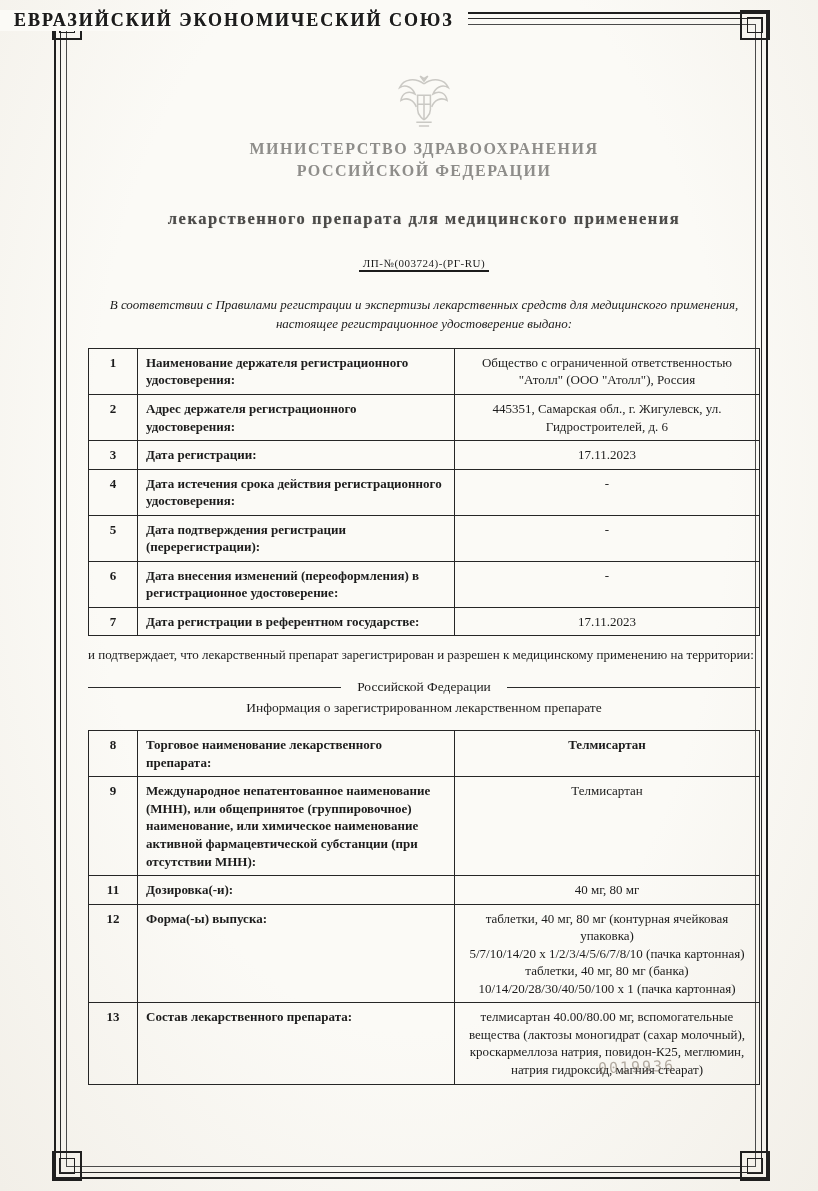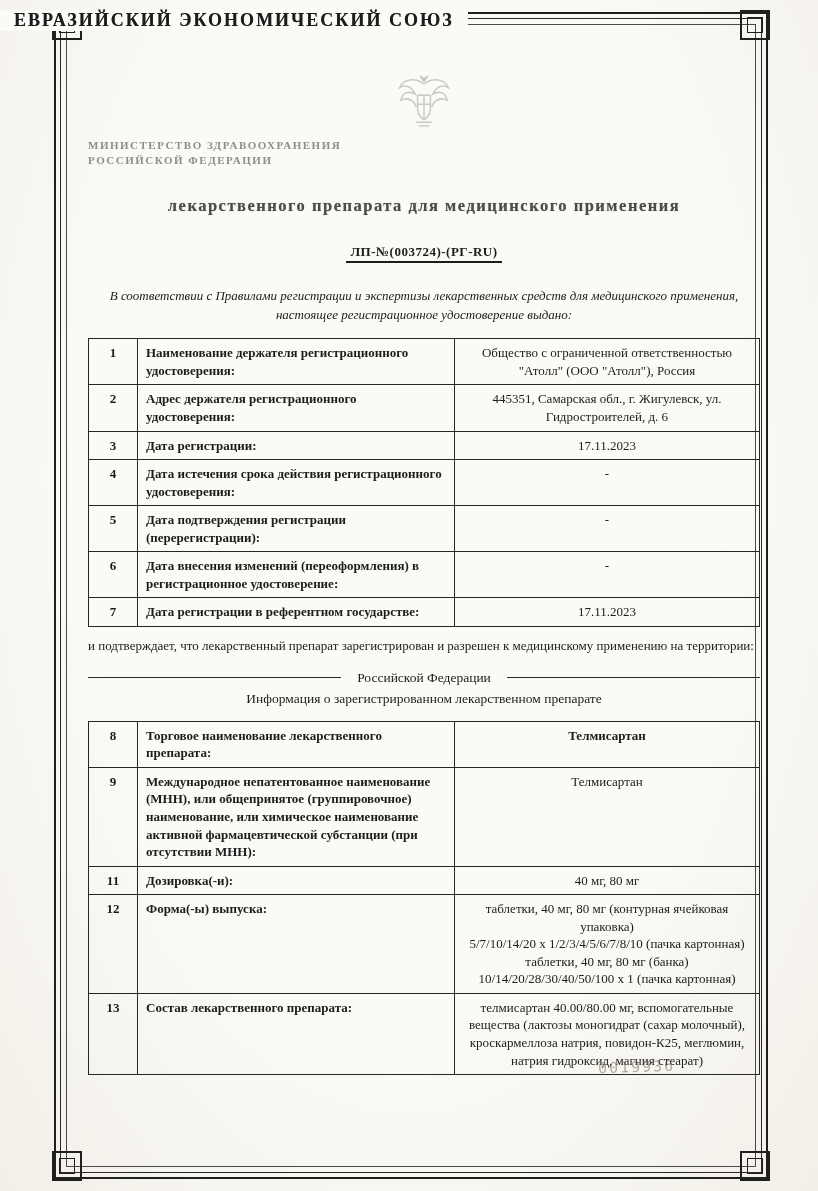--- a/index.html
+++ b/index.html
@@ -28,34 +28,34 @@
     display:inline-block;background:#fbfaf6;padding:0 14px;
     font-weight:bold;font-size:18px;letter-spacing:2px;
     text-shadow:0 0 0.6px rgba(0,0,0,.55);
   }
 
   .content{position:absolute;top:44px;left:88px;right:58px;}
 
   .emblem{display:block;margin:28px auto 4px auto;width:64px;height:62px;opacity:.38;}
 
   .ministry{
-    text-align:left;color:#8e8d8a;font-weight:bold;
-    font-size:11px;letter-spacing:1.5px;line-height:1.35;
+    text-align:center;color:#8e8d8a;font-weight:bold;
+    font-size:16px;letter-spacing:1.5px;line-height:1.35;
   }
   .doc-title{
     text-align:center;color:#4c4b49;font-weight:bold;
     font-size:16.5px;letter-spacing:1.5px;margin-top:26px;
     text-shadow:0 0 0.8px rgba(70,70,70,.5);
   }
   .doc-title2{margin-top:28px;}
   .reg-number{
     text-align:center;margin-top:8px;
   }
   .reg-number span{
-    display:inline-block;font-weight:bold;font-size:13px;letter-spacing:.5px;
+    display:inline-block;font-weight:normal;font-size:11px;letter-spacing:.5px;
     border-bottom:2px solid #1c1c1c;padding:0 4px 1px 4px;margin-top:20px;
   }
   .caption{text-align:center;font-size:12px;margin-top:8px;}
   .intro{text-align:center;font-size:13px;line-height:1.45;margin-top:24px;padding:0 4px;font-style:italic;}
 
   table.cert{border-collapse:collapse;width:100%;font-size:13px;line-height:1.35;margin-top:14px;}
   table.cert td{border:1.6px solid #262626;padding:5px 8px;vertical-align:top;}
   td.num{width:32px;text-align:center;font-weight:bold;}
   td.label{width:300px;font-weight:bold;}
   td.value{text-align:center;white-space:pre-line;}

